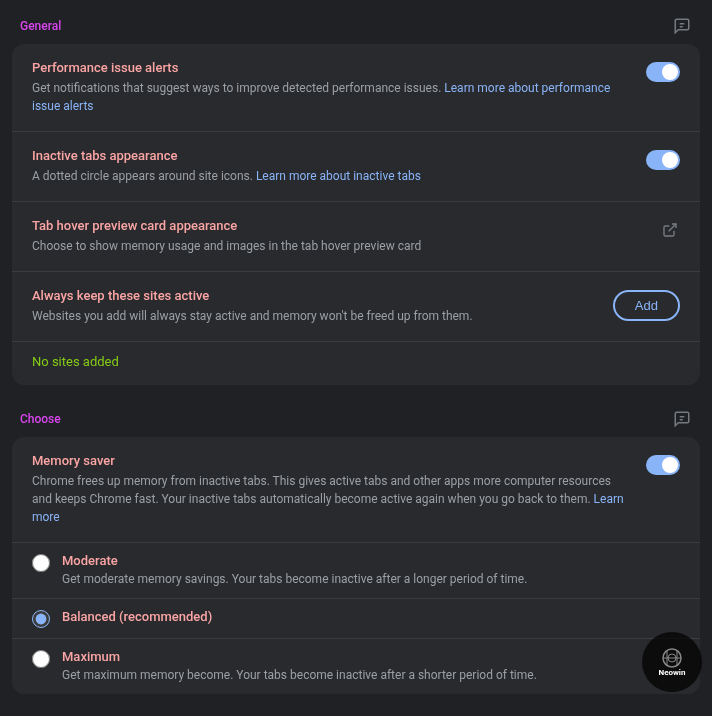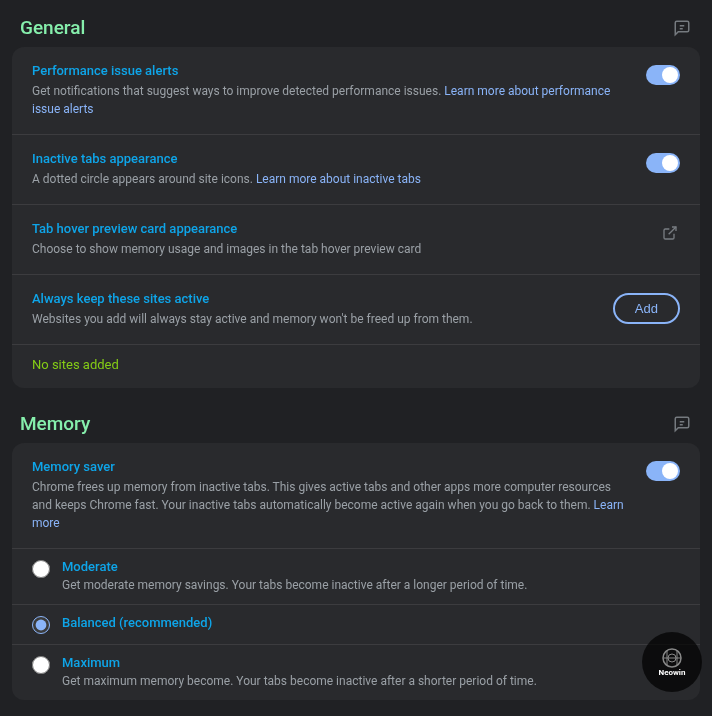--- a/index.html
+++ b/index.html
@@ -23,23 +23,23 @@
     }
 
     .section-header {
       display: flex;
       align-items: center;
       justify-content: space-between;
       padding: 8px 20px 8px 20px;
     }
 
     .section-title {
-      font-size: 19px;
+      font-size: 12px;
       font-weight: 500;
-      color: #86efac;
+      color: #d946ef;
     }
 
     .feedback-icon {
       width: 20px;
       height: 20px;
       cursor: pointer;
       opacity: 0.7;
       display: flex;
       align-items: center;
       justify-content: center;
@@ -65,21 +65,21 @@
     }
 
     .setting-content {
       flex: 1;
       padding-right: 16px;
     }
 
     .setting-title {
       font-size: 13px;
       font-weight: 500;
-      color: #0ea5e9;
+      color: #fca5a5;
       margin-bottom: 4px;
     }
 
     .setting-description {
       font-size: 12px;
       color: #9aa0a6;
       line-height: 1.5;
     }
 
     .setting-description a, .link {
@@ -260,21 +260,21 @@
       <button class="add-button">Add</button>
     </div>
 
     <div class="no-sites-row">
       <span>No sites added</span>
     </div>
 
   </div>
 
   <div class="section-header">
-    <span class="section-title">Memory</span>
+    <span class="section-title">Choose</span>
     <div class="feedback-icon">
       <svg width="18" height="18" viewBox="0 0 24 24" fill="none" stroke="#9aa0a6" stroke-width="2">
         <path d="M21 15a2 2 0 0 1-2 2H7l-4 4V5a2 2 0 0 1 2-2h14a2 2 0 0 1 2 2z"></path>
         <line x1="9" y1="9" x2="15" y2="9"></line>
         <line x1="9" y1="13" x2="13" y2="13"></line>
       </svg>
     </div>
   </div>
 
   <div class="section-card">

